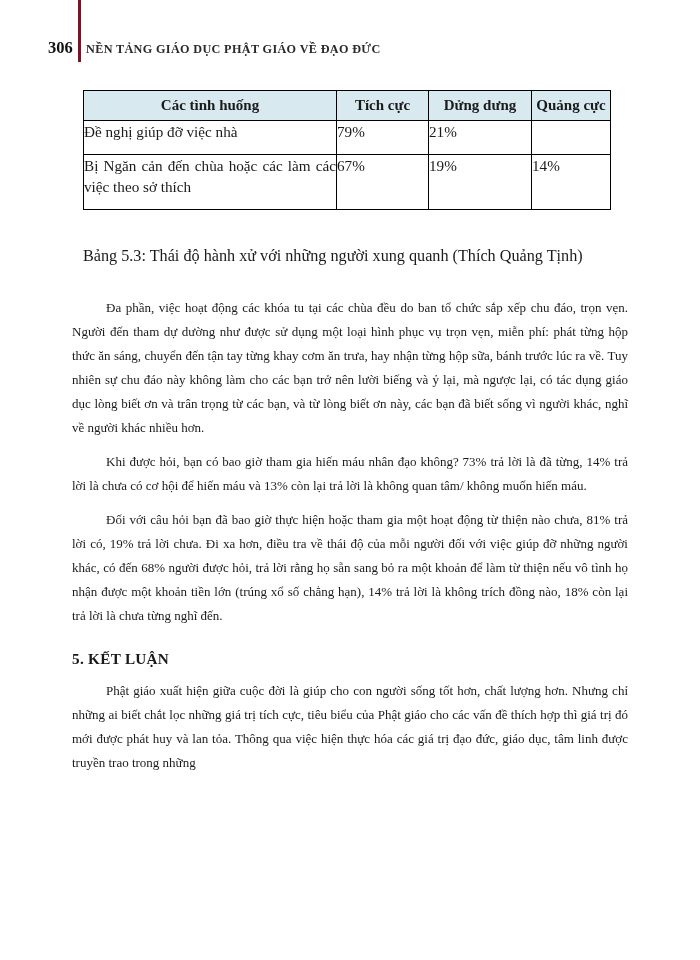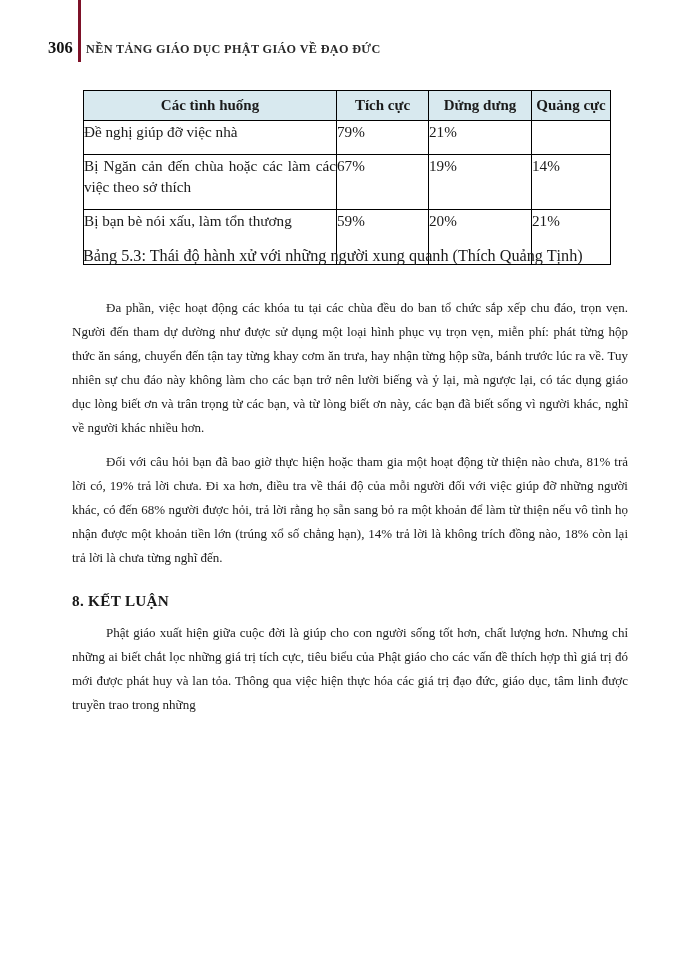--- a/index.html
+++ b/index.html
@@ -172,31 +172,26 @@
         <td class="cell-value">79%</td>
         <td class="cell-value">21%</td>
         <td class="cell-value"></td>
       </tr>
       <tr class="row-h2">
         <td class="cell-situation">Bị Ngăn cản đến chùa hoặc các làm các việc theo sở thích</td>
         <td class="cell-value">67%</td>
         <td class="cell-value">19%</td>
         <td class="cell-value">14%</td>
       </tr>
-      <tr class="row-h2">
-        <td class="cell-situation">Bị bạn bè nói xấu, làm tổn thương</td>
-        <td class="cell-value">59%</td>
-        <td class="cell-value">20%</td>
-        <td class="cell-value">21%</td>
-      </tr>
     </tbody>
   </table>
 
   <div class="table-caption">Bảng 5.3: Thái độ hành xử với những người xung quanh (Thích Quảng Tịnh)</div>
 
   <div class="content">
     <p class="body-par">Đa phần, việc hoạt động các khóa tu tại các chùa đều do ban tổ chức sắp xếp chu đáo, trọn vẹn. Người đến tham dự dường như được sử dụng một loại hình phục vụ trọn vẹn, miễn phí: phát từng hộp thức ăn sáng, chuyển đến tận tay từng khay cơm ăn trưa, hay nhận từng hộp sữa, bánh trước lúc ra về. Tuy nhiên sự chu đáo này không làm cho các bạn trở nên lười biếng và ỷ lại, mà ngược lại, có tác dụng giáo dục lòng biết ơn và trân trọng từ các bạn,  và từ lòng biết ơn này, các bạn đã biết sống vì người khác, nghĩ về người khác nhiều hơn.</p>
+    <p class="body-par">Khi được hỏi, bạn có bao giờ tham gia hiến máu nhân đạo không? 73% trả lời là đã từng, 14% trả lời là chưa có cơ hội để hiến máu và 13% còn lại trả lời là không quan tâm/ không muốn hiến máu.</p>
     <p class="body-par">Đối với câu hỏi bạn đã bao giờ thực hiện hoặc tham gia một hoạt động từ thiện nào chưa, 81% trả lời có, 19% trả lời chưa. Đi xa hơn, điều tra về thái độ của mỗi người đối với việc giúp đỡ những người khác, có đến 68% người được hỏi, trả lời rằng họ sẵn sang bỏ ra một khoản để làm từ thiện nếu vô tình họ nhận được một khoản tiền lớn (trúng xổ số chẳng hạn), 14% trả lời là không trích đồng nào, 18% còn lại trả lời là chưa từng nghĩ đến.</p>
-    <h2 class="section-heading conclusion">8. KẾT LUẬN</h2>
+    <h2 class="section-heading conclusion">5. KẾT LUẬN</h2>
     <p class="body-par last">Phật giáo xuất hiện giữa cuộc đời là giúp cho con người sống tốt hơn, chất lượng hơn. Nhưng chỉ những ai biết chắt lọc những giá trị tích cực, tiêu biểu của Phật giáo cho các vấn đề thích hợp thì giá trị đó mới được phát huy và lan tỏa. Thông qua việc hiện thực hóa các giá trị đạo đức, giáo dục, tâm linh được truyền trao trong những</p>
   </div>
 
 </div>
 
 </body></html>

